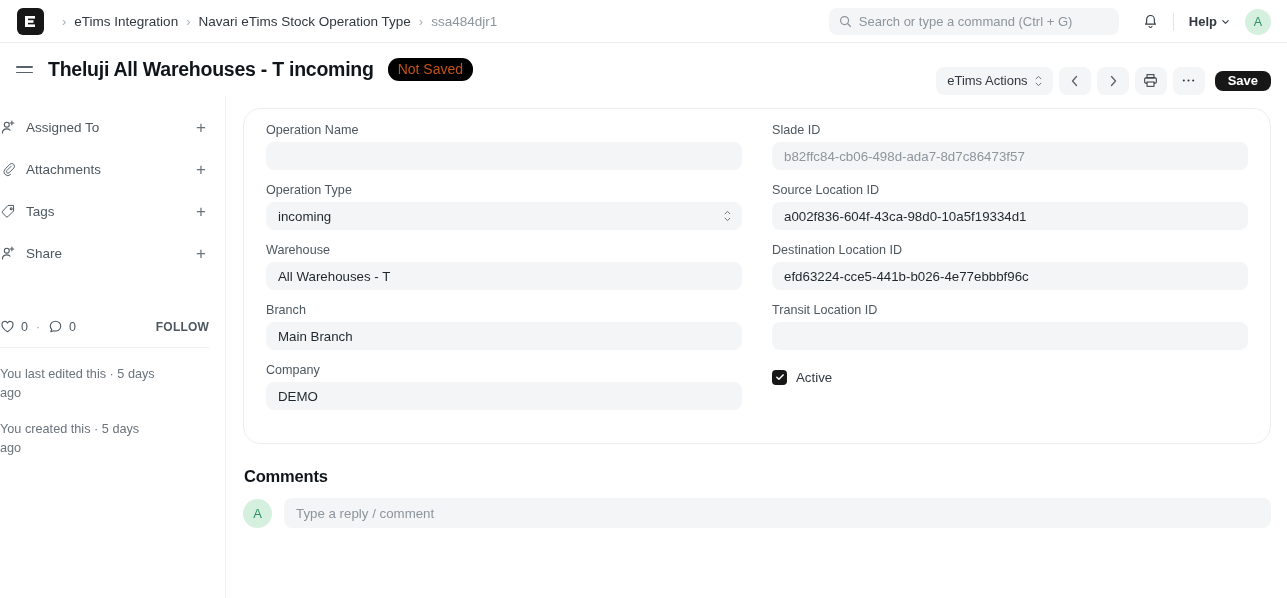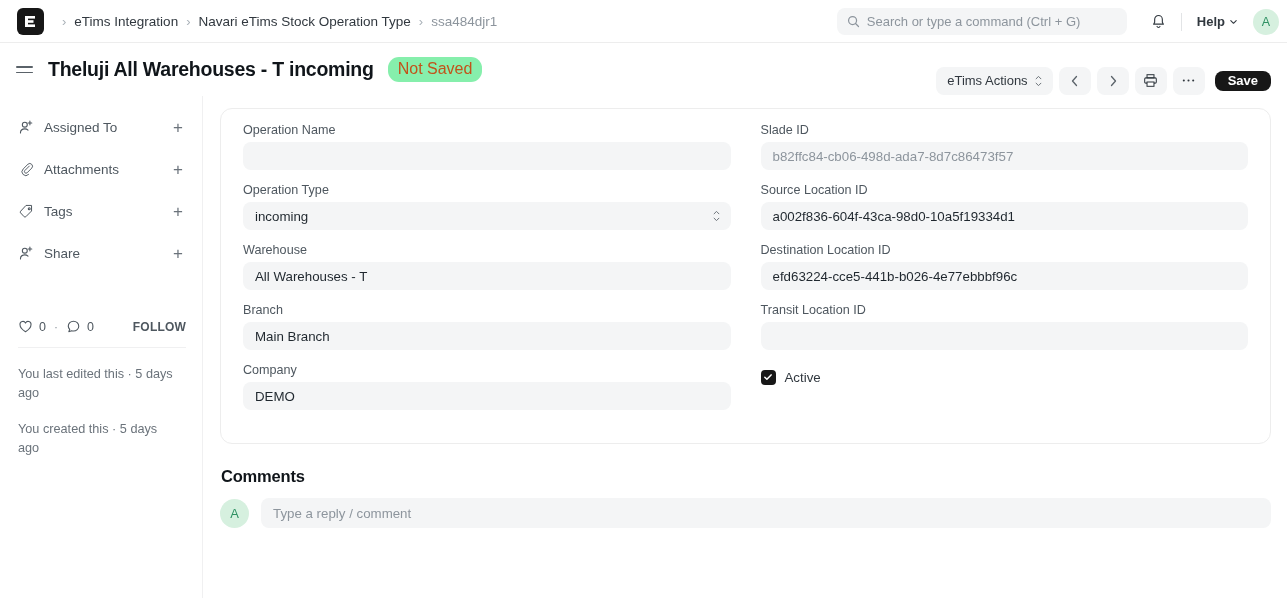--- a/index.html
+++ b/index.html
@@ -36,21 +36,21 @@
     color: #a9b1b8; font-size: 13px; margin: 0 8px 0 8px;
     line-height: 1;
   }
   .bc-item {
     font-size: 13.5px; color: #31383f; text-decoration: none;
     white-space: nowrap;
   }
   .bc-item.current { color: #8d959d; }
 
   .nav-right {
-    position: absolute; right: 8px; top: 0; height: 43px;
+    position: absolute; right: 16px; top: 0; height: 43px;
     display: flex; align-items: center; gap: 0;
   }
   .search-box {
     width: 290px; height: 27px;
     background: #f4f5f6; border-radius: 8px;
     display: flex; align-items: center;
     padding: 0 10px; gap: 7px;
     margin-right: 18px;
   }
   .search-box .sicon { flex: none; display: block; }
@@ -98,23 +98,23 @@
   }
   .menu-toggle span:nth-child(1) { width: 17px; }
   .menu-toggle span:nth-child(2) { width: 17px; }
   .page-title {
     font-size: 19.5px; font-weight: bold; color: #10151a;
     letter-spacing: -0.25px;
     white-space: nowrap;
   }
   .badge-notsaved {
     margin-left: 14px;
-    background: #86efac;
+    background: #000000;
     color: #c2521a;
-    font-size: 16px;
+    font-size: 14px;
     padding: 4px 10px 5px;
     border-radius: 11px;
     line-height: 1;
     white-space: nowrap;
   }
   .head-actions {
     position: absolute; right: 16px; top: 11px; height: 53px;
     display: flex; align-items: center; gap: 6px;
   }
   .btn-grey {
@@ -137,22 +137,22 @@
     cursor: pointer;
     margin-left: 4px;
   }
   .updown { display: flex; flex-direction: column; gap: 2px; }
 
   
   .body-wrap { display: flex; height: 502px; }
 
   
   .sidebar {
-    width: 203px; flex: none;
-    padding: 10px 16px 0 18px;
+    width: 226px; flex: none;
+    padding: 10px 16px 0 0;
     border-right: 1px solid #f0f0f1;
     height: 502px;
   }
   .side-row {
     height: 42px;
     display: flex; align-items: center;
     gap: 9px;
     cursor: pointer;
   }
   .side-row .label {
@@ -187,21 +187,21 @@
   }
 
   
   .main {
     flex: 1;
     padding: 12px 16px 0 17px;
     overflow: hidden;
   }
   .form-card {
     border: 1px solid #ededed;
-    border-radius: 12px;
+    border-radius: 18px;
     background: #fff;
     padding: 14px 22px 20px 22px;
     display: flex;
     gap: 30px;
   }
   .col { flex: 1; min-width: 0; }
 
   .field { margin-bottom: 13px; }
   .field-label {
     font-size: 12.6px; color: #4e575f;

